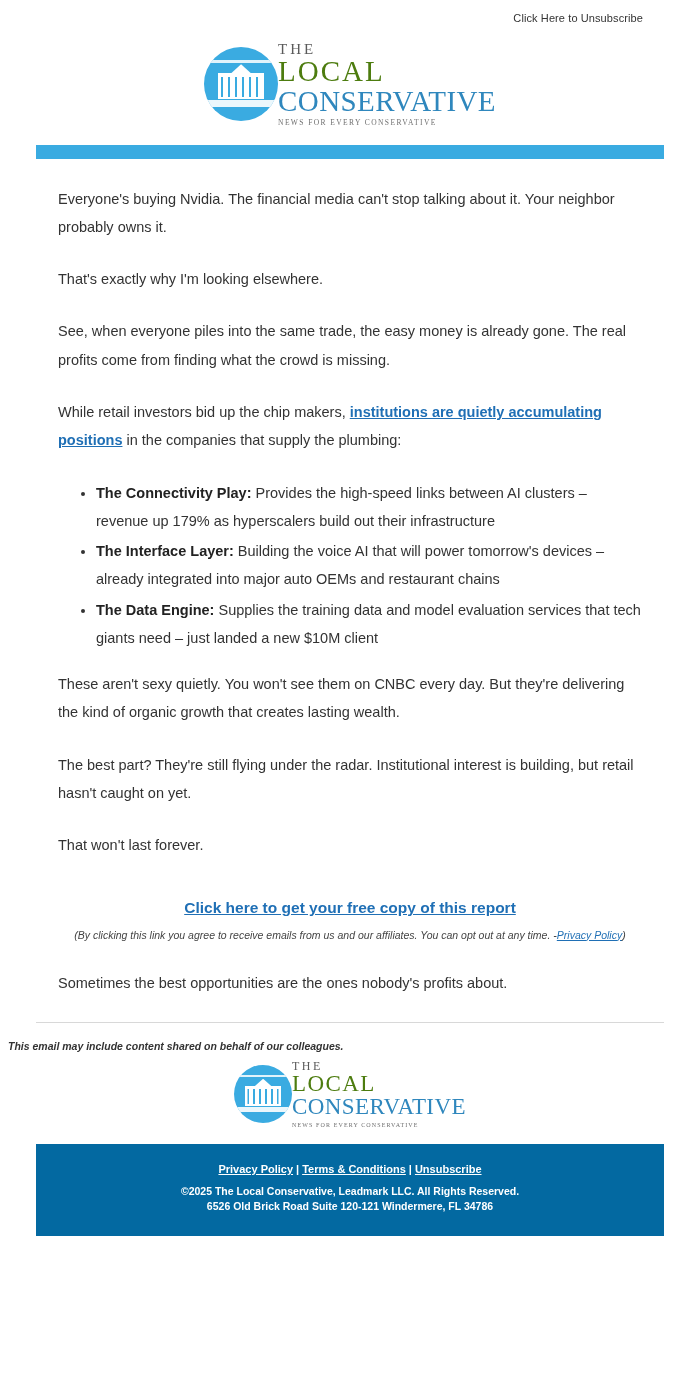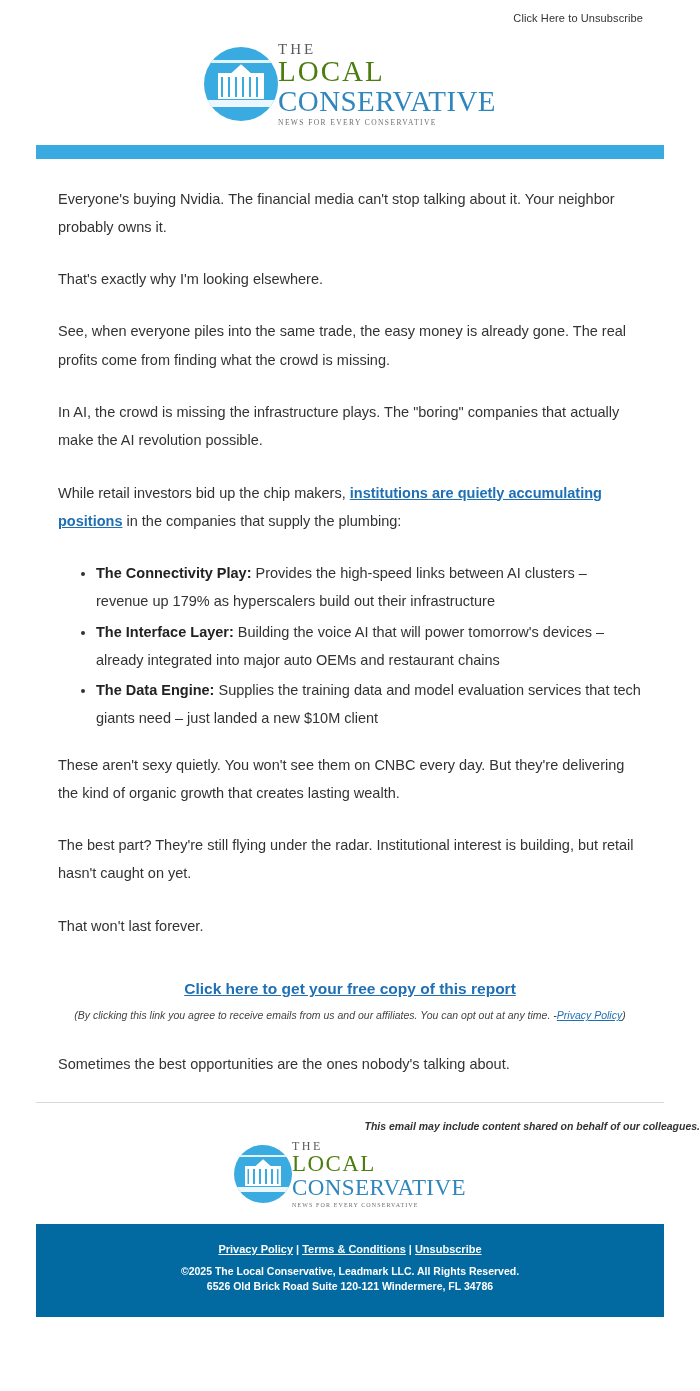--- a/index.html
+++ b/index.html
@@ -179,21 +179,21 @@
   .closing {
     margin: 0 0 30px 0;
   }
 
   .divider {
     border-top: 1px solid #d8d8d8;
     margin: 22px 36px 0 36px;
   }
 
   .colleagues {
-    text-align: right;
+    text-align: left;
     font-size: 10.5px;
     font-style: italic;
     font-weight: bold;
     color: #333333;
     padding: 17px 0 6px 0;
     margin-left: 8px;
   }
 
   .logo-wrap.small { padding: 2px 0 10px 0; }
   .logo-wrap.small .logo-mark { width: 58px; height: 58px; }
@@ -257,39 +257,38 @@
     </div>
   </div>
 </div>
 
 <div class="blue-bar"></div>
 
 <div class="content">
   <p>Everyone's buying Nvidia. The financial media can't stop talking about it. Your neighbor probably owns it.</p>
   <p>That's exactly why I'm looking elsewhere.</p>
   <p>See, when everyone piles into the same trade, the easy money is already gone. The real profits come from finding what the crowd is missing.</p>
-  <p>In AI, the crowd is missing the infrastructure plays. The "boring" companies that actually make the AI revolution possible.</p>
   <p><span>While retail investors bid up the chip makers, </span><a class="inline-link" href="#">institutions are quietly accumulating positions</a><span> in the companies that supply the plumbing:</span></p>
 
   <ul>
     <li><b>The Connectivity Play:</b><span> Provides the high-speed links between AI clusters – revenue up 179% as hyperscalers build out their infrastructure</span></li>
     <li><b>The Interface Layer:</b><span> Building the voice AI that will power tomorrow's devices – already integrated into major auto OEMs and restaurant chains</span></li>
     <li><b>The Data Engine:</b><span> Supplies the training data and model evaluation services that tech giants need – just landed a new $10M client</span></li>
   </ul>
 
   <p>These aren't sexy quietly. You won't see them on CNBC every day. But they're delivering the kind of organic growth that creates lasting wealth.</p>
   <p>The best part? They're still flying under the radar. Institutional interest is building, but retail hasn't caught on yet.</p>
   <p>That won't last forever.</p>
 
   <div class="cta-wrap">
     <a class="cta" href="#">Click here to get your free copy of this report</a>
   </div>
   <div class="disclaimer"><span>(By clicking this link you agree to receive emails from us and our affiliates. You can opt out at any time. -</span><a href="#">Privacy Policy</a><span>)</span></div>
 
-  <p class="closing">Sometimes the best opportunities are the ones nobody's talking about.</p>
+  <p class="closing">Sometimes the best opportunities are the ones nobody's profits about.</p>
 </div>
 
 <div class="divider"></div>
 
 <div class="colleagues">This email may include content shared on behalf of our colleagues.</div>
 
 <div class="logo-wrap small">
   <div class="logo">
     <div class="logo-mark">
       <div class="band-top"></div>

